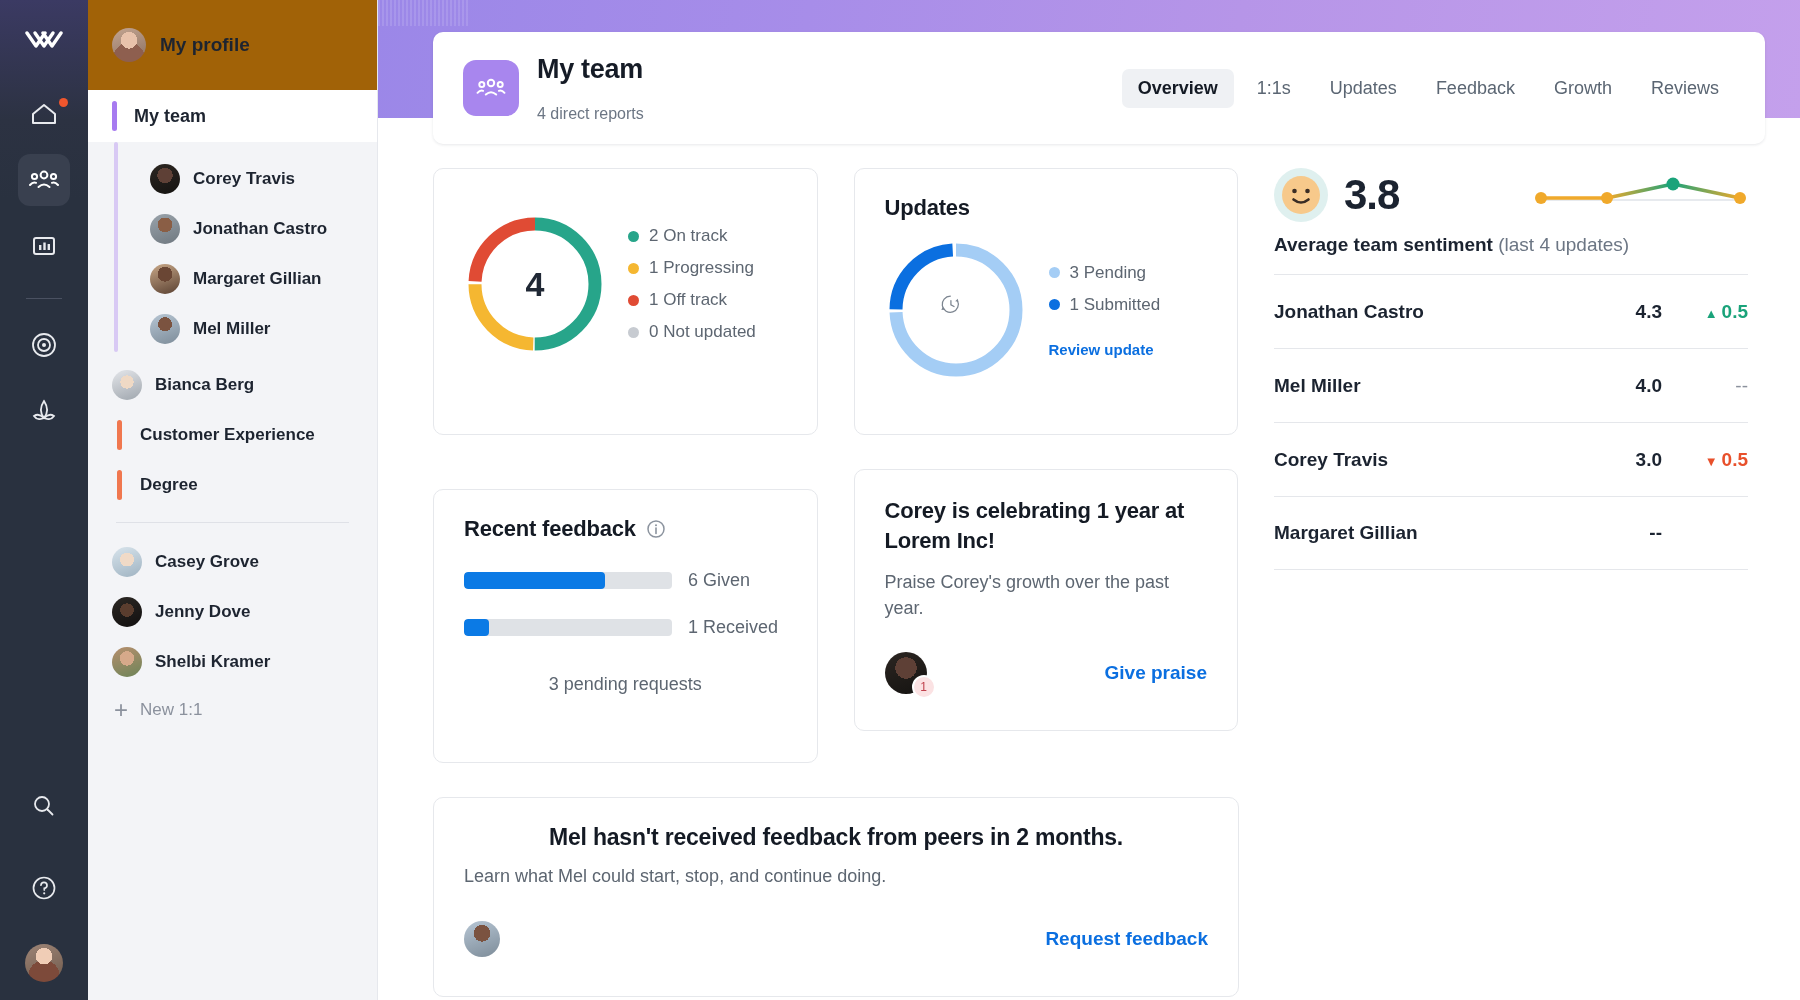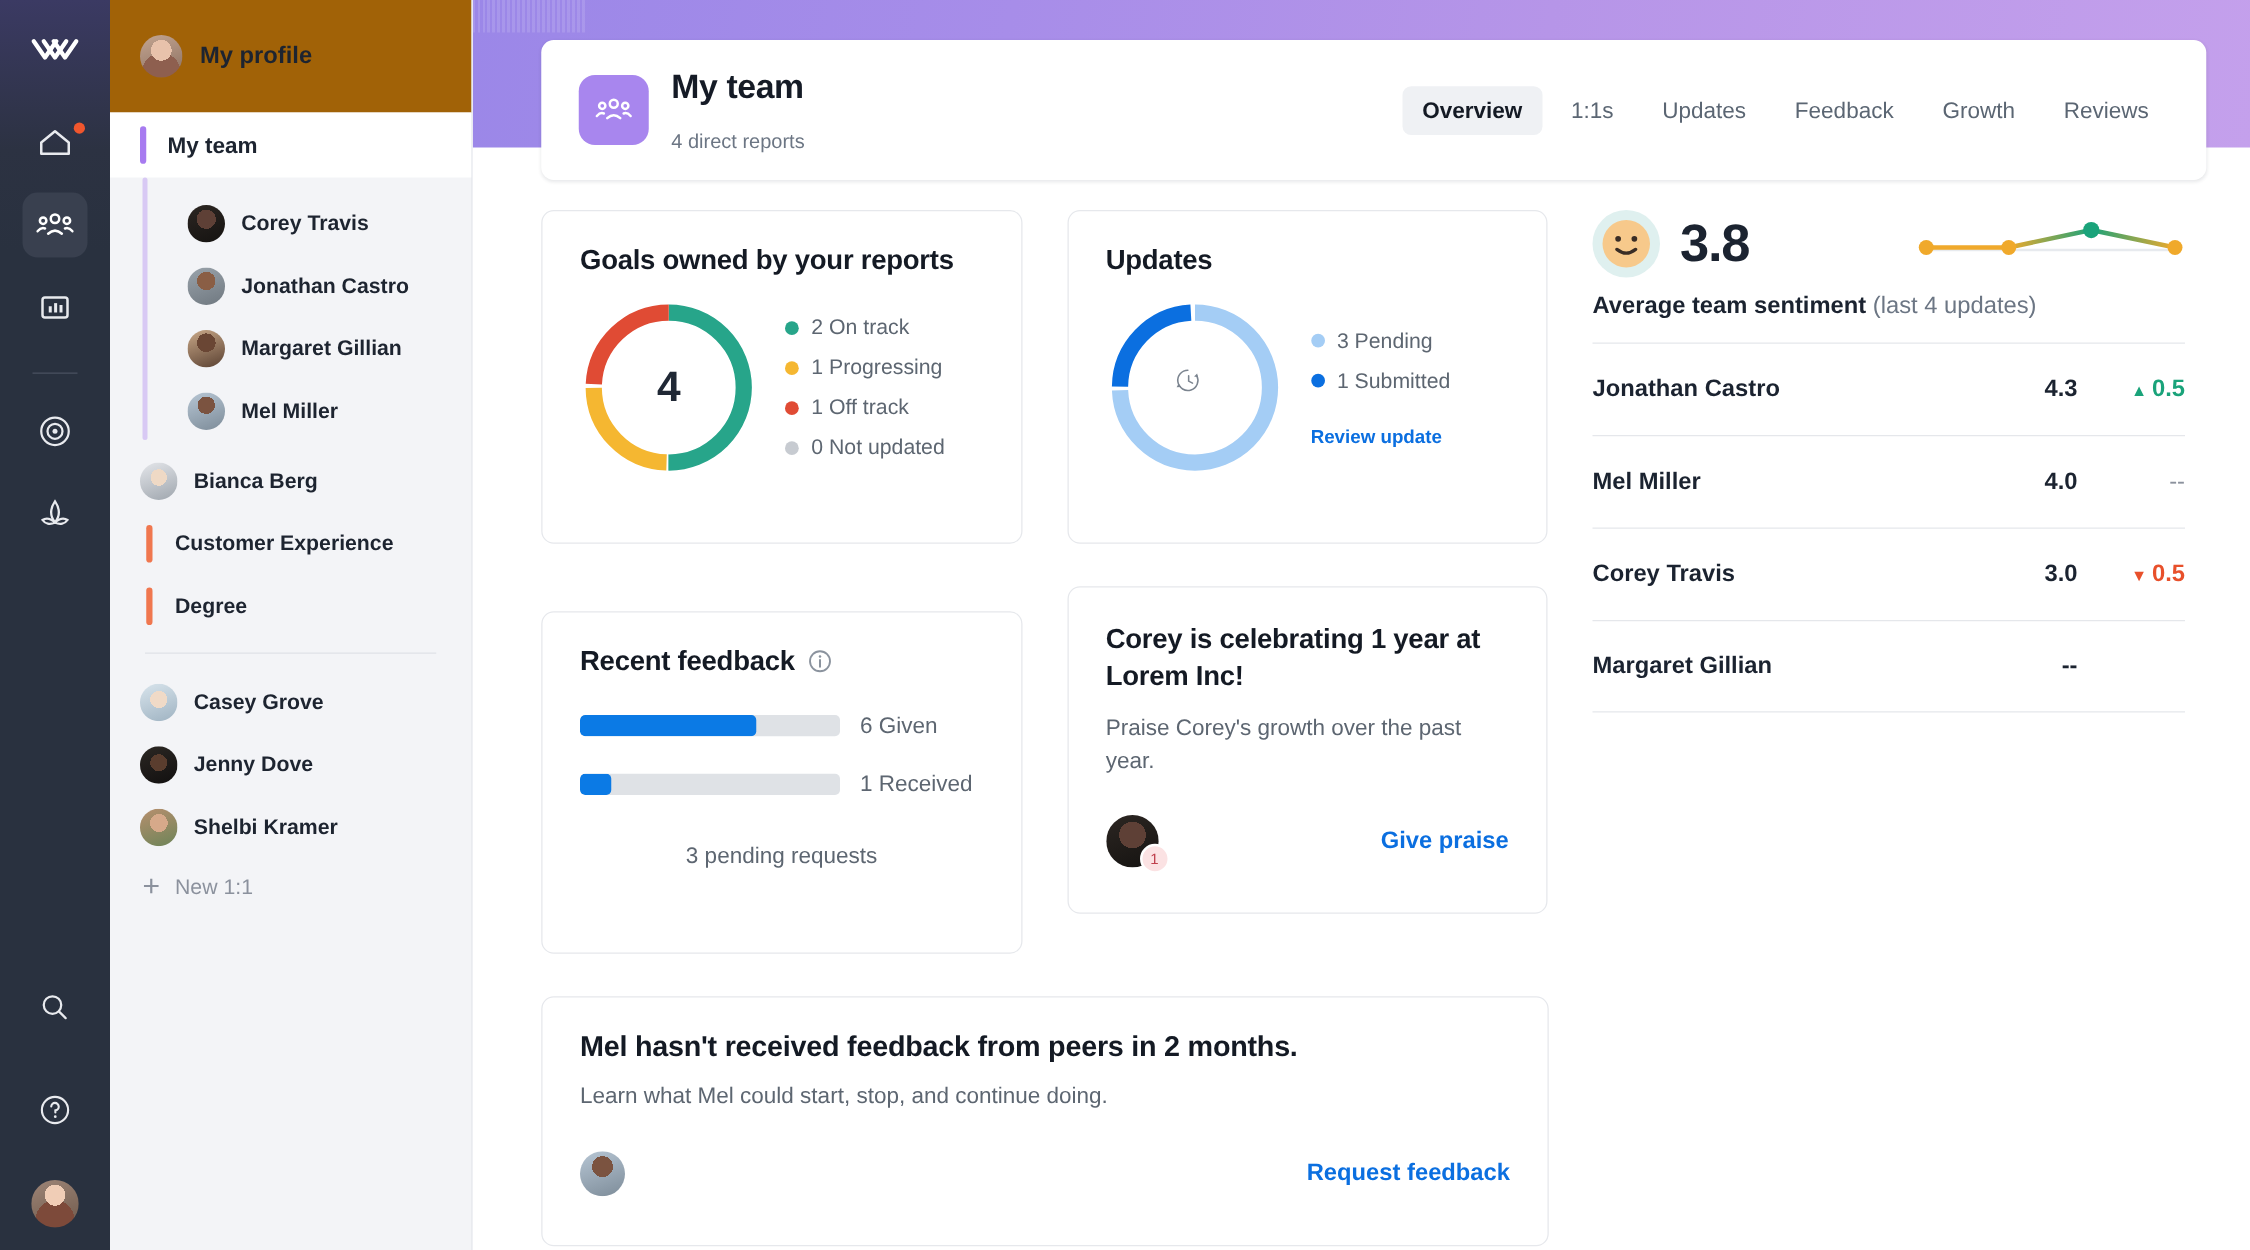--- a/index.html
+++ b/index.html
@@ -160,21 +160,21 @@
   .celebrate-foot { display:flex; align-items:center; margin-top: 30px; }
   .av-badge { position: relative; width: 42px; height: 42px; }
   .av-badge .cnt {
     position:absolute; right: -9px; bottom: -5px; width: 24px; height: 24px;
     background: #fbe2e3; color: #c0414d; border-radius: 50%;
     font-size: 12px; display:flex; align-items:center; justify-content:center;
     border: 2px solid #fff;
   }
   .link-blue { margin-left: auto; color: #0b6fe0; font-weight: 700; font-size: 19px; }
 
-  .wide-title { font-size: 23px; font-weight: 700; color: #141a24; letter-spacing: -.2px;}
+  .wide-title { font-size: 23px; font-weight: 700; color: #141a24; letter-spacing: -.2px; text-align: center;}
   .wide-sub { font-size: 18px; color: #5d6671; margin-top: 15px; }
   .wide-foot { display: flex; align-items: center; margin-top: 34px; }
 
   
   .sent-head { display: flex; align-items: center; }
   .emoji {
     width: 54px; height: 54px; border-radius: 50%; background: #dff0ef;
     display:flex; align-items:center; justify-content:center; flex:none;
   }
   .sent-score { font-size: 42px; font-weight: 700; color: #1b2330; margin-left: 16px; letter-spacing:-1px;}
@@ -372,21 +372,20 @@
         <div class="tab">Reviews</div>
       </div>
     </div>
 
     <div class="content">
 
       <div class="col-left">
         <div class="cards-row">
 
           <div class="card card-goals">
-            <div class="card-title">Goals owned by your reports</div>
             <div class="donut-wrap">
               <div class="donut">
                 <svg width="142" height="142" viewBox="0 0 142 142">
                   <g transform="rotate(-90 71 71)">
                     <circle cx="71" cy="71" r="60" fill="none" stroke="#27a58a" stroke-width="13" stroke-dasharray="188.5 188.5" stroke-dashoffset="0"></circle>
                     <circle cx="71" cy="71" r="60" fill="none" stroke="#f5b731" stroke-width="13" stroke-dasharray="92 285" stroke-dashoffset="-190"></circle>
                     <circle cx="71" cy="71" r="60" fill="none" stroke="#e04b34" stroke-width="13" stroke-dasharray="92 285" stroke-dashoffset="-285"></circle>
                   </g>
                 </svg>
                 <div class="ctr">4</div>

